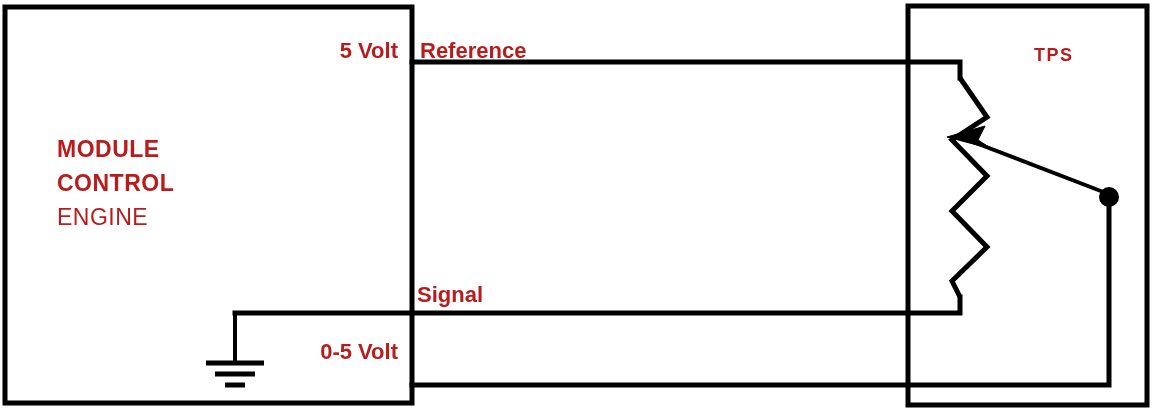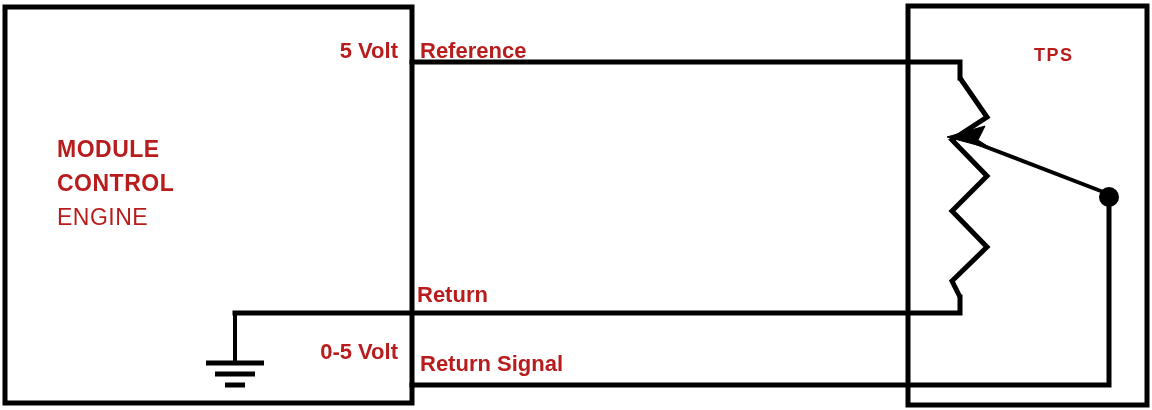--- a/index.html
+++ b/index.html
@@ -95,18 +95,17 @@
 
   <div class="dg-label lbl-ecm-1" style="left:57px; top:138px;">MODULE</div>
   <div class="dg-label lbl-ecm-2" style="left:57px; top:172px;text-align:right;">CONTROL</div>
   <div class="dg-label lbl-ecm-3" style="left:57px; top:206px;">ENGINE</div>
 
   <div class="dg-label lbl-tps" style="left:1034px; top:46px;">TPS</div>
 
   <div class="dg-label lbl-volt" style="right:754px; top:40px;">5 Volt</div>
   <div class="dg-label lbl-wire" style="left:420px; top:40px;">Reference</div>
 
-  <div class="dg-label lbl-wire" style="left:417px; top:284px;">Return</div>
+  <div class="dg-label lbl-wire" style="left:417px; top:284px;">Signal</div>
 
   <div class="dg-label lbl-volt" style="right:754px; top:341px;">0-5 Volt</div>
-  <div class="dg-label lbl-wire" style="left:420px; top:353px;">Return Signal</div>
 
 </div>
 
 </body></html>

